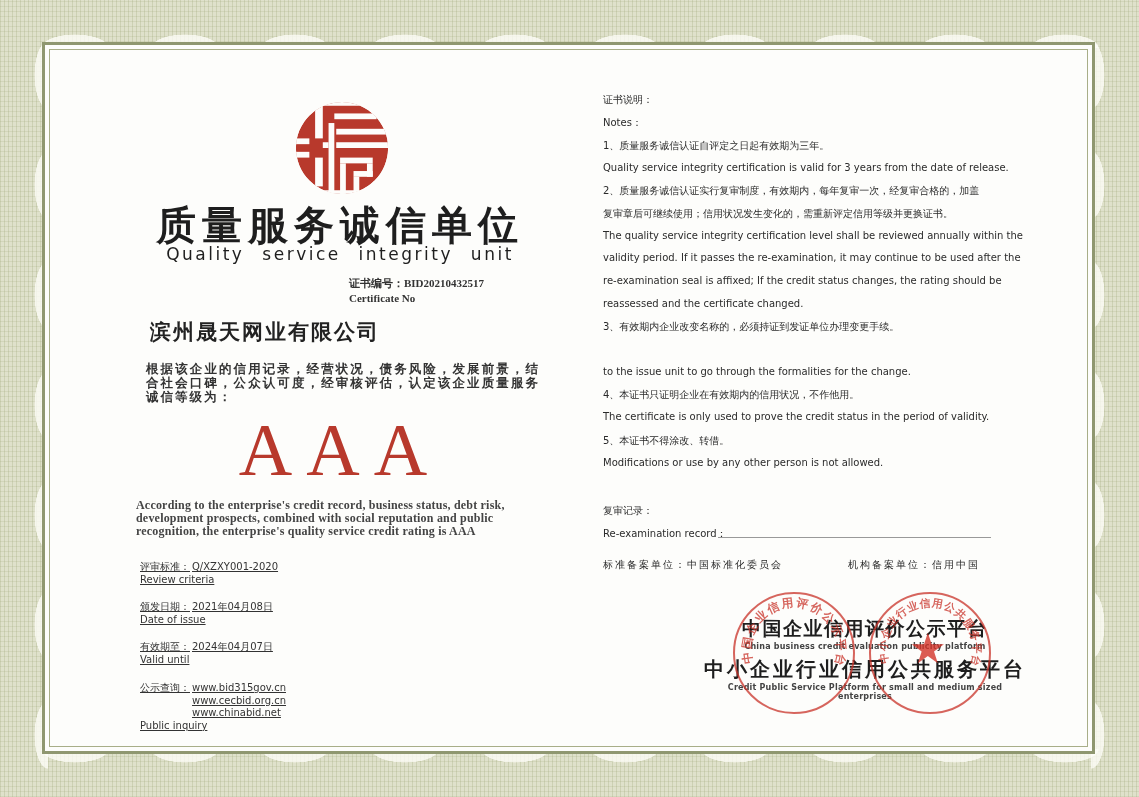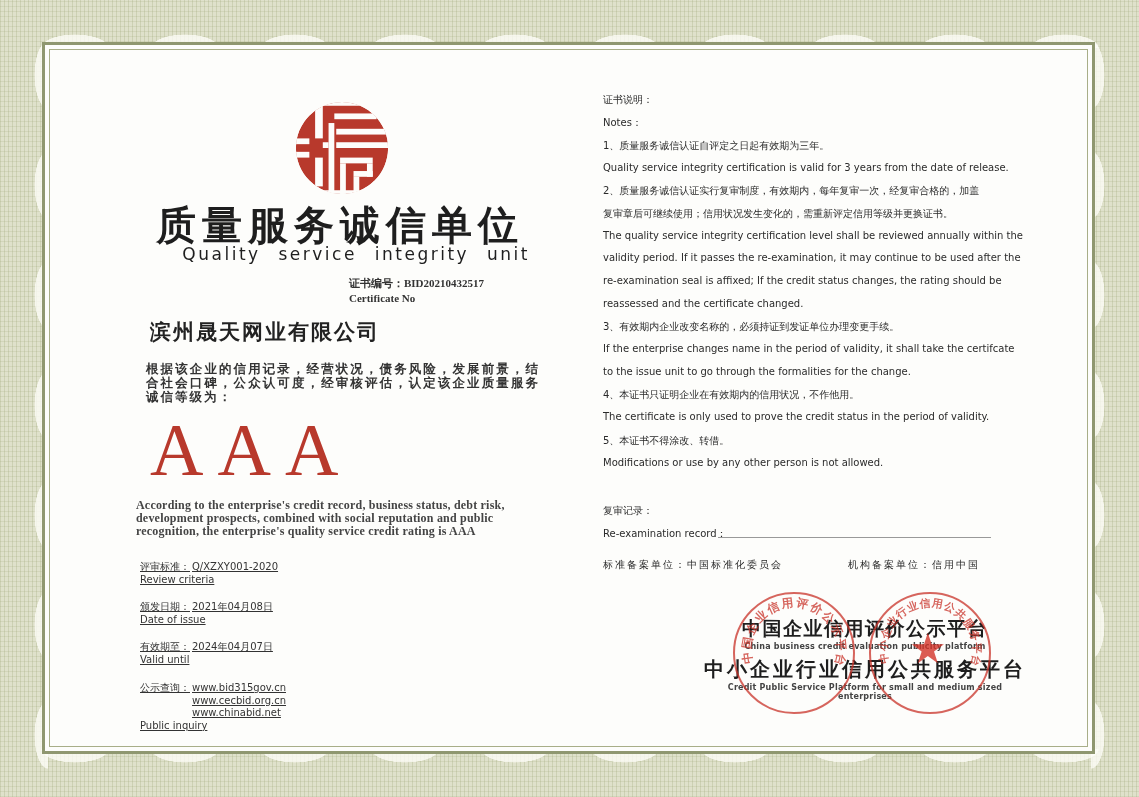--- a/index.html
+++ b/index.html
@@ -44,39 +44,39 @@
 
   
   .emblem { left: 294px; top: 100px; width: 96px; height: 96px; }
 
   .title-cn {
     left: 150px; top: 198px; width: 380px; text-align: center;
     font-size: 40px; font-weight: bold; letter-spacing: 6px; color: #1e1e1e;
     font-family: "DejaVu Sans", sans-serif;
   }
   .title-en {
-    left: 150px; top: 244px; width: 380px; text-align: right;
+    left: 150px; top: 244px; width: 380px; text-align: center;
     font-size: 17px; letter-spacing: 2.5px; word-spacing: 10px; color: #1e1e1e;
     font-family: "DejaVu Sans", sans-serif;
   }
   .cert-no {
     left: 349px; top: 276px; font-size: 11px; color: #333;
     font-family: "Liberation Serif", serif; font-weight: bold; line-height: 15px;
   }
   .company {
     left: 150px; top: 318px; width: 380px; text-align: left;
     font-size: 21px; font-weight: bold; letter-spacing: 2px; color: #222;
   }
   .assess-cn {
     left: 146px; top: 362px; width: 394px;
     font-size: 12.5px; font-weight: bold; color: #333; line-height: 14px;
     letter-spacing: 2px; text-align: justify;
   }
   .rating {
-    left: 150px; top: 415px; width: 380px; text-align: left;
+    left: 150px; top: 415px; width: 380px; text-align: center;
     font-size: 74px; color: #b8392c; letter-spacing: 14px;
     font-family: "Liberation Serif", serif; line-height: 70px;
   }
   .assess-en {
     left: 136px; top: 499px; width: 408px;
     font-size: 12px; font-weight: bold; color: #444; line-height: 13px;
     font-family: "Liberation Serif", serif; letter-spacing: 0.2px;
   }
   .meta { left: 140px; font-size: 10px; color: #333; line-height: 12.5px; text-decoration: underline; }
   .meta .row { display: flex; }
@@ -195,21 +195,20 @@
   <div class="line" style="top:23px;">Notes：</div>
   <div class="line" style="top:46px;">1、质量服务诚信认证自评定之日起有效期为三年。</div>
   <div class="line" style="top:69px;">Quality service integrity certification is valid for 3 years from the date of release.</div>
   <div class="line" style="top:91px;">2、质量服务诚信认证实行复审制度，有效期内，每年复审一次，经复审合格的，加盖</div>
   <div class="line" style="top:114px;">复审章后可继续使用；信用状况发生变化的，需重新评定信用等级并更换证书。</div>
   <div class="line" style="top:159px;">validity period. If it passes the re-examination, it may continue to be used after the</div>
   <div class="line" style="top:137px;">The quality service integrity certification level shall be reviewed annually within the</div>
   <div class="line" style="top:182px;">re-examination seal is affixed; If the credit status changes, the rating should be</div>
   <div class="line" style="top:205px;">reassessed and the certificate changed.</div>
   <div class="line" style="top:227px;">3、有效期内企业改变名称的，必须持证到发证单位办理变更手续。</div>
-  <div class="line" style="top:250px;">If the enterprise changes name in the period of validity, it shall take the certifcate</div>
   <div class="line" style="top:273px;">to the issue unit to go through the formalities for the change.</div>
   <div class="line" style="top:295px;">4、本证书只证明企业在有效期内的信用状况，不作他用。</div>
   <div class="line" style="top:318px;">The certificate is only used to prove the credit status in the period of validity.</div>
   <div class="line" style="top:341px;">5、本证书不得涂改、转借。</div>
   <div class="line" style="top:364px;">Modifications or use by any other person is not allowed.</div>
   <div class="line" style="top:411px;">复审记录：</div>
   <div class="line" style="top:434px;">Re-examination record：</div>
   <div class="line" style="top:465px; letter-spacing:2px;">标准备案单位：中国标准化委员会</div>
   <div class="line" style="top:465px; left:245px; letter-spacing:2px;">机构备案单位：信用中国</div>
 </div>

